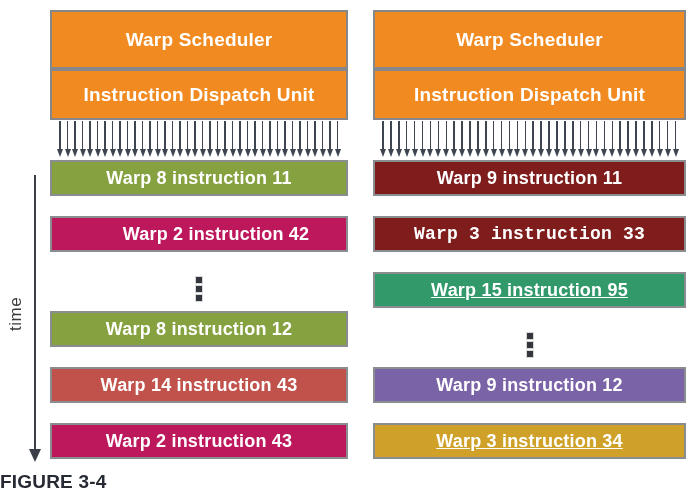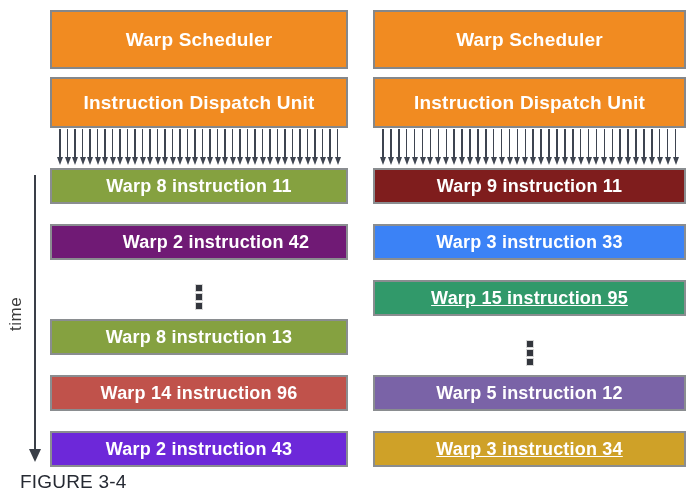--- a/index.html
+++ b/index.html
@@ -34,21 +34,21 @@
   #column-left{left:50px;width:298px;}
   #column-right{left:373px;width:313px;}
   .orange-box{
     box-sizing:border-box;
     background:#F18B21;
     border:2px solid #85878A;
     color:#ffffff;font-weight:bold;font-size:19px;
     display:flex;align-items:center;justify-content:center;
     text-align:center;letter-spacing:.2px;
   }
-  .scheduler-box{height:59px;margin-bottom:8px;}
+  .scheduler-box{height:59px;margin-bottom:0;}
   .dispatch-box{height:51px;}
   
   .arrows{
     height:40px;
     display:flex;justify-content:space-between;
     padding:0 7px;align-items:flex-start;
   }
   .arrow{display:flex;flex-direction:column;align-items:center;padding-top:1px;}
   .arrow .stem{width:1.5px;height:29px;background:#3E4450;}
   .arrow .head{
@@ -71,22 +71,22 @@
     height:45px;margin-top:-6px;
     display:flex;flex-direction:column;
     align-items:center;justify-content:center;gap:3px;
   }
   .dots .dot{
     width:6px;height:6px;background:#33363d;
     outline:1px solid #d8d8d8;
   }
   
   .figure-caption{
-    position:absolute;left:20px;top:471px;
-    font-size:19px;font-weight:normal;color:#262A33;
+    position:absolute;left:0;top:471px;
+    font-size:19px;font-weight:bold;color:#262A33;
     letter-spacing:.2px;
   }
 </style>
 </head>
 <body>
 
 <div id="canvas">
 
   <div class="time-axis">
     <div class="time-label">time</div>
@@ -246,31 +246,31 @@
           <span class="stem"></span>
           <span class="head"></span>
         </span>
         <span class="arrow">
           <span class="stem"></span>
           <span class="head"></span>
         </span>
       </div>
 
     <div class="instr-row" style="background-color: rgb(133, 161, 64);">Warp 8 instruction 11</div>
-    <div class="instr-row" style="background-color: #701a75; padding-left: 34px;">Warp 2 instruction 42</div>
+    <div class="instr-row" style="background-color: #be185d; padding-left: 34px;">Warp 2 instruction 42</div>
 
     <div class="dots">
       <span class="dot"></span>
         <span class="dot"></span>
         <span class="dot"></span>
     </div>
 
-    <div class="instr-row" style="background-color: rgb(133, 161, 64);">Warp 8 instruction 13</div>
-    <div class="instr-row" style="background-color: rgb(192, 82, 75);">Warp 14 instruction 96</div>
-    <div class="instr-row" style="background-color: #6d28d9;">Warp 2 instruction 43</div>
+    <div class="instr-row" style="background-color: rgb(133, 161, 64);">Warp 8 instruction 12</div>
+    <div class="instr-row" style="background-color: rgb(192, 82, 75);">Warp 14 instruction 43</div>
+    <div class="instr-row" style="background-color: #be185d;">Warp 2 instruction 43</div>
   </div>
 
   <div class="column" id="column-right">
     <div class="orange-box scheduler-box">Warp Scheduler</div>
     <div class="orange-box dispatch-box">Instruction Dispatch Unit</div>
     <div class="arrows">
         <span class="arrow">
           <span class="stem"></span>
           <span class="head"></span>
         </span>
@@ -418,27 +418,27 @@
           <span class="stem"></span>
           <span class="head"></span>
         </span>
         <span class="arrow">
           <span class="stem"></span>
           <span class="head"></span>
         </span>
       </div>
 
     <div class="instr-row" style="background-color: #7f1d1d;">Warp 9 instruction 11</div>
-    <div class="instr-row" style="background-color: #3b82f6;">Warp 3 instruction 33</div>
+    <div class="instr-row" style="background-color: #7f1d1d; font-family: Liberation Mono, monospace;">Warp 3 instruction 33</div>
     <div class="instr-row" style="background-color: rgb(49, 153, 106); text-decoration: underline;">Warp 15 instruction 95</div>
 
     <div class="dots">
       <span class="dot"></span>
         <span class="dot"></span>
         <span class="dot"></span>
     </div>
 
-    <div class="instr-row" style="background-color: rgb(122, 99, 167);">Warp 5 instruction 12</div>
+    <div class="instr-row" style="background-color: rgb(122, 99, 167);">Warp 9 instruction 12</div>
     <div class="instr-row" style="background-color: rgb(207, 161, 40); text-decoration: underline;">Warp 3 instruction 34</div>
   </div>
 
   <div class="figure-caption">FIGURE 3-4</div>
 </div>
 
 </body></html>

